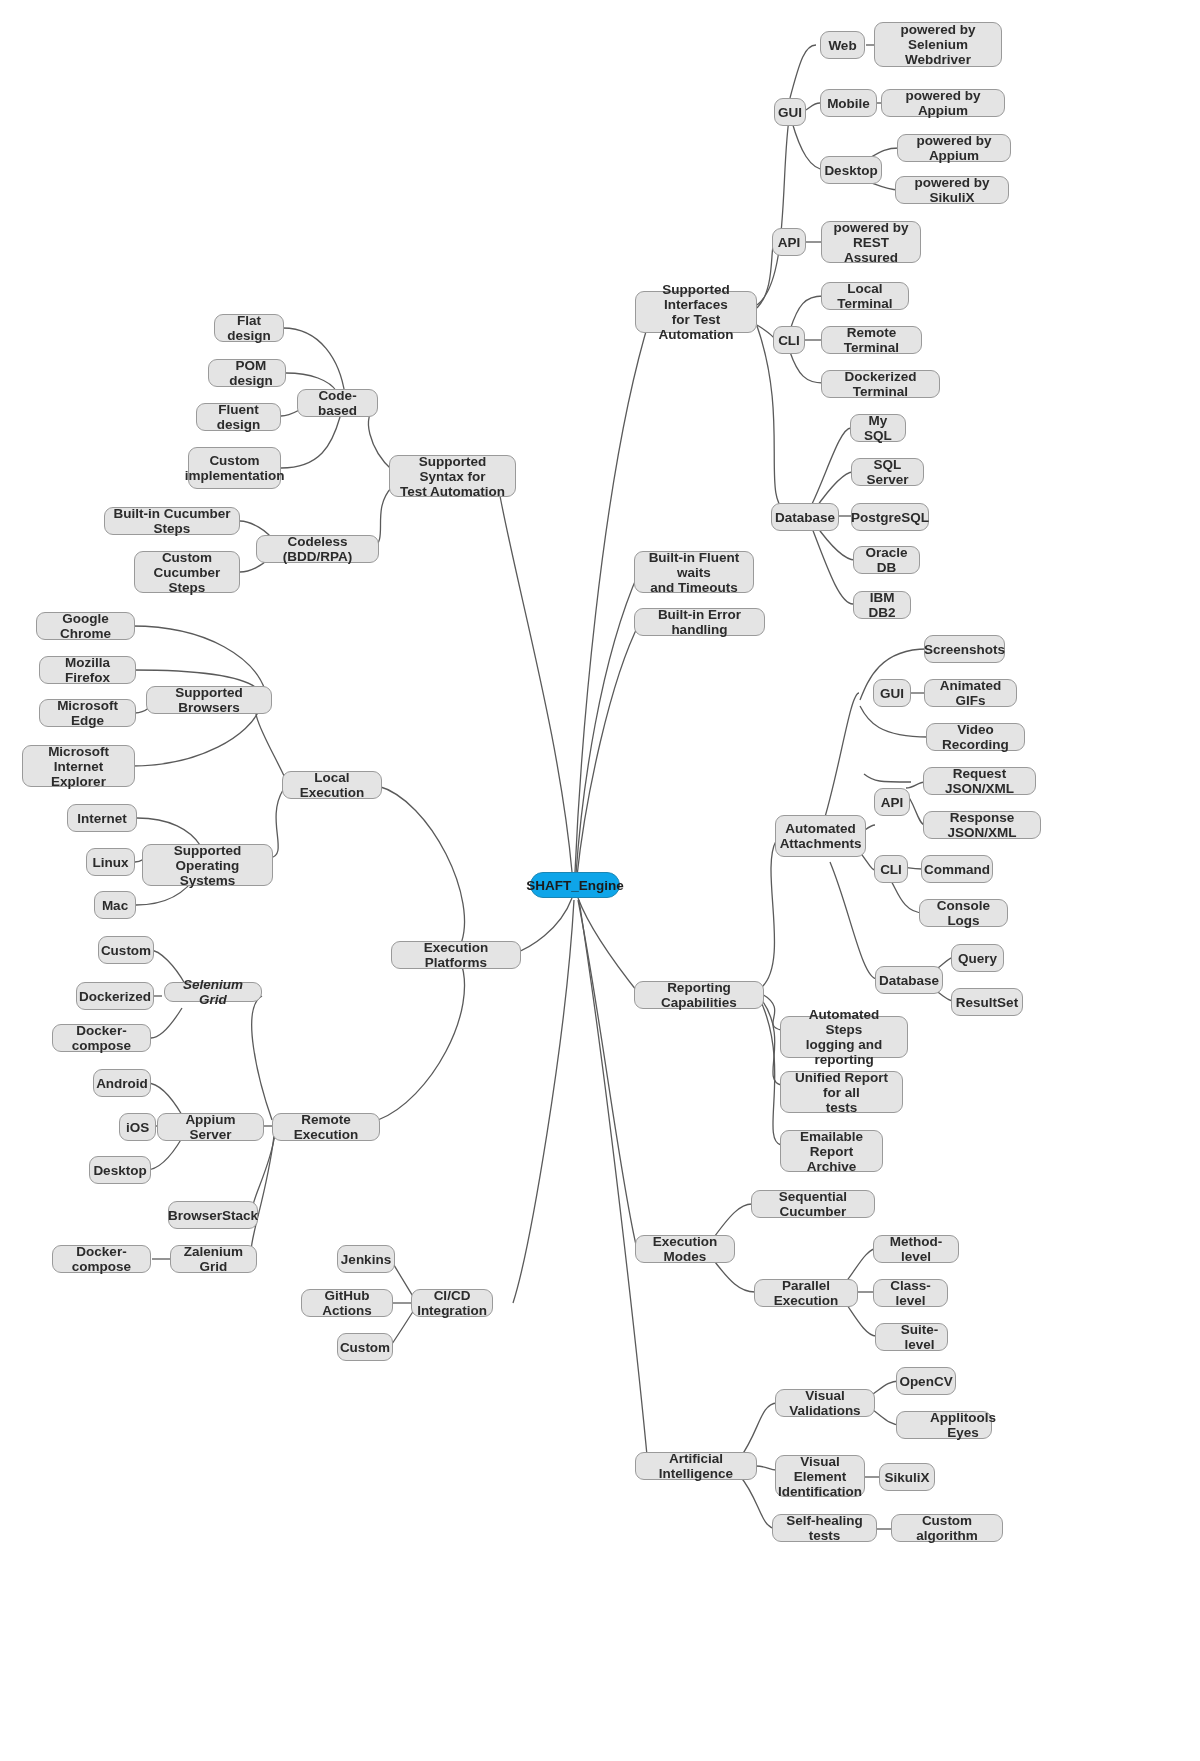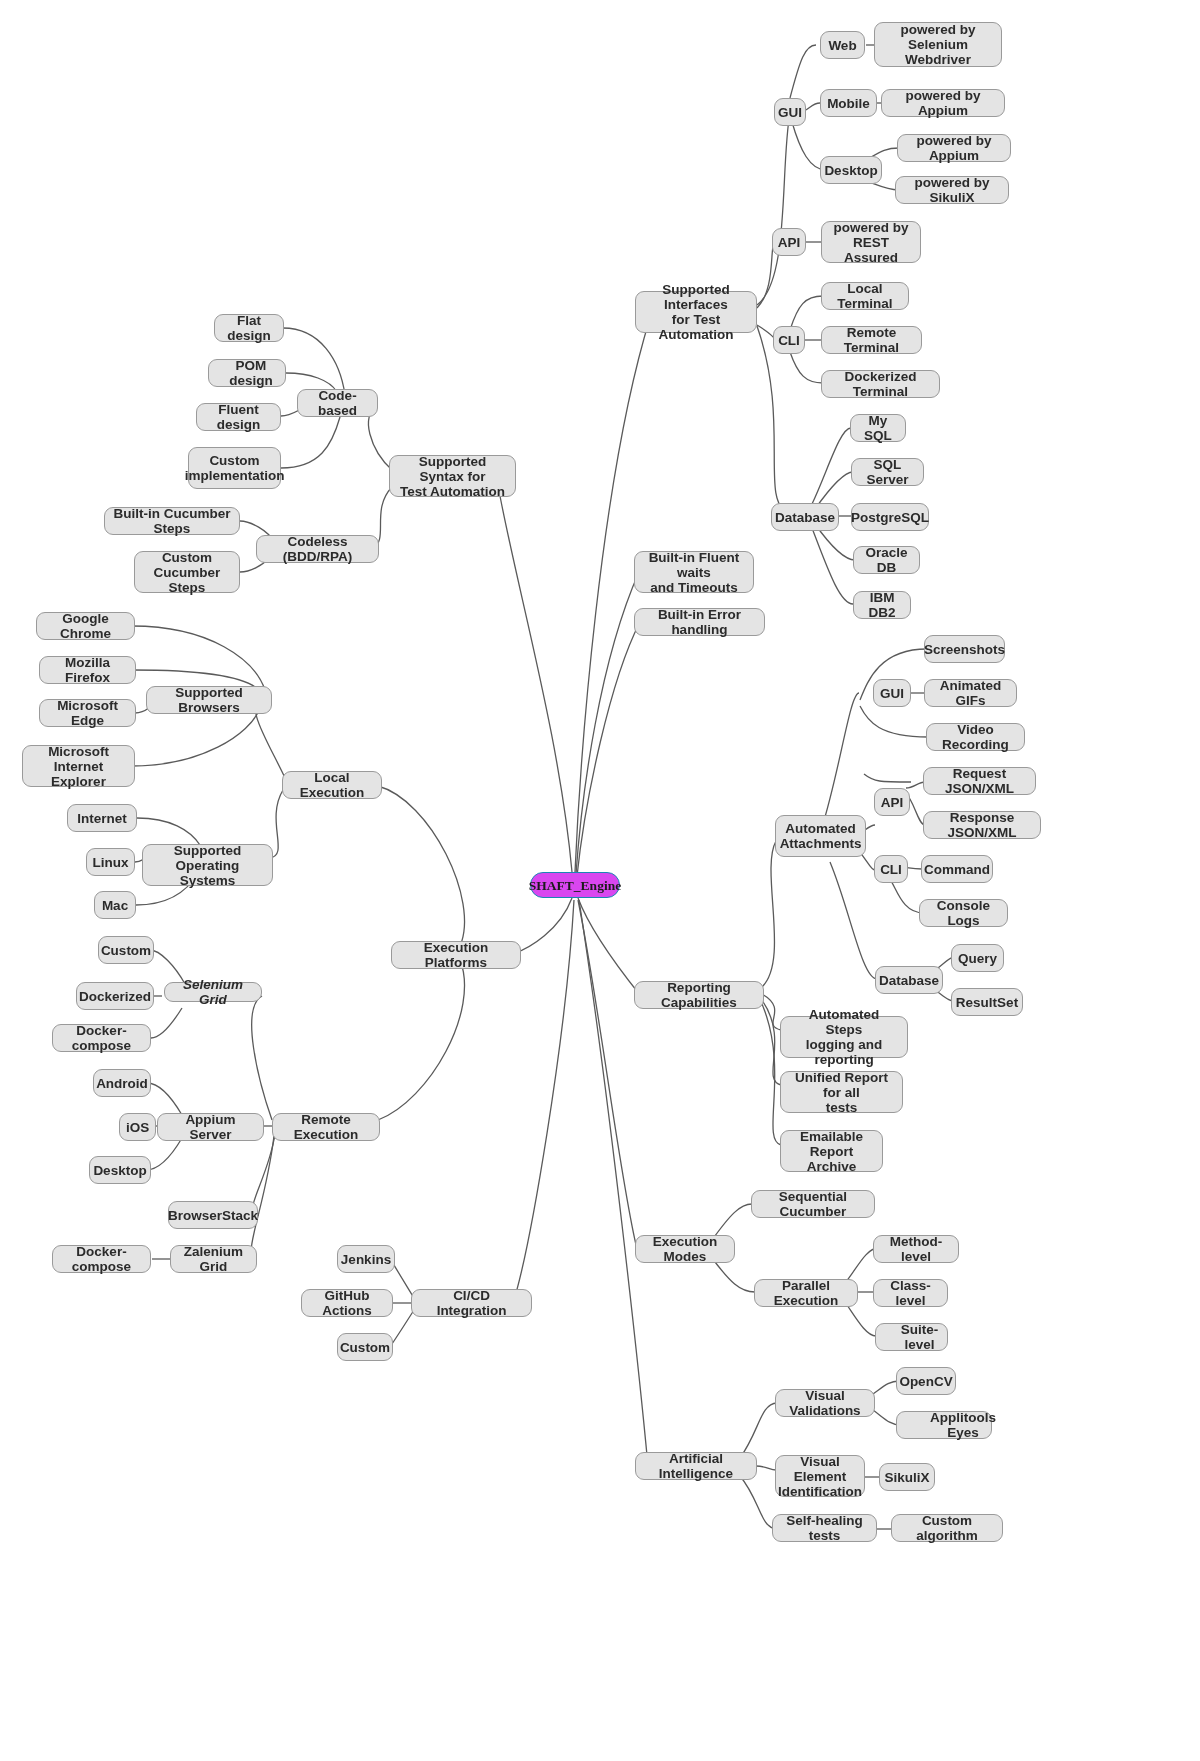--- a/index.html
+++ b/index.html
@@ -16,25 +16,24 @@
     border-radius:9px;
     color:#2b2b2b;
     font-size:13.5px;
     font-weight:bold;
     line-height:15px;
     padding:3px 8px;
     white-space:pre-line;
     box-shadow:0 0 0 0 rgba(0,0,0,0);
   }
   .node.root{
-    background:#d946ef;
+    background:#0ea5e9;
     border:1.4px solid #1b86b4;
     color:#1b1b1b;
     border-radius:13px;
-    font-family:Liberation Serif, serif;
   }
 </style>
 </head>
 <body>
 
 <div id="canvas">
 
   <svg id="edges" viewBox="0 0 1200 1761">
     <g fill="none" stroke="#5a5a5a" stroke-width="1.3">
 
@@ -203,21 +202,21 @@
   <div class="node" style="left:76px;top:982px;width:78px;height:28px;">Dockerized</div>
   <div class="node" style="left:52px;top:1024px;width:99px;height:28px;">Docker-compose</div>
   <div class="node" style="left:157px;top:1113px;width:107px;height:28px;">Appium Server</div>
   <div class="node" style="left:93px;top:1069px;width:58px;height:28px;">Android</div>
   <div class="node" style="left:119px;top:1113px;width:37px;height:28px;">iOS</div>
   <div class="node" style="left:89px;top:1156px;width:62px;height:28px;">Desktop</div>
   <div class="node" style="left:168px;top:1201px;width:90px;height:28px;">BrowserStack</div>
   <div class="node" style="left:170px;top:1245px;width:87px;height:28px;">Zalenium Grid</div>
   <div class="node" style="left:52px;top:1245px;width:99px;height:28px;">Docker-compose</div>
 
-  <div class="node" style="left:411px;top:1289px;width:121px;height:28px;">CI/CD Integration</div>
+  <div class="node" style="left:411px;top:1289px;width:82px;height:28px;">CI/CD Integration</div>
   <div class="node" style="left:337px;top:1245px;width:58px;height:28px;">Jenkins</div>
   <div class="node" style="left:301px;top:1289px;width:92px;height:28px;">GitHub Actions</div>
   <div class="node" style="left:337px;top:1333px;width:56px;height:28px;">Custom</div>
 
   <div class="node" style="left:634px;top:981px;width:130px;height:28px;">Reporting Capabilities</div>
   <div class="node" style="left:775px;top:815px;width:91px;height:42px;">Automated
 Attachments</div>
   <div class="node" style="left:873px;top:679px;width:38px;height:28px;">GUI</div>
   <div class="node" style="left:924px;top:635px;width:81px;height:28px;">Screenshots</div>
   <div class="node" style="left:924px;top:679px;width:93px;height:28px;">Animated GIFs</div>

